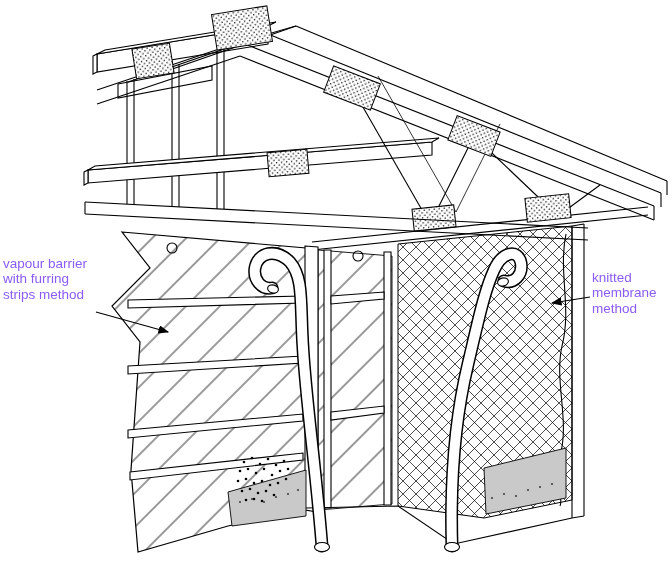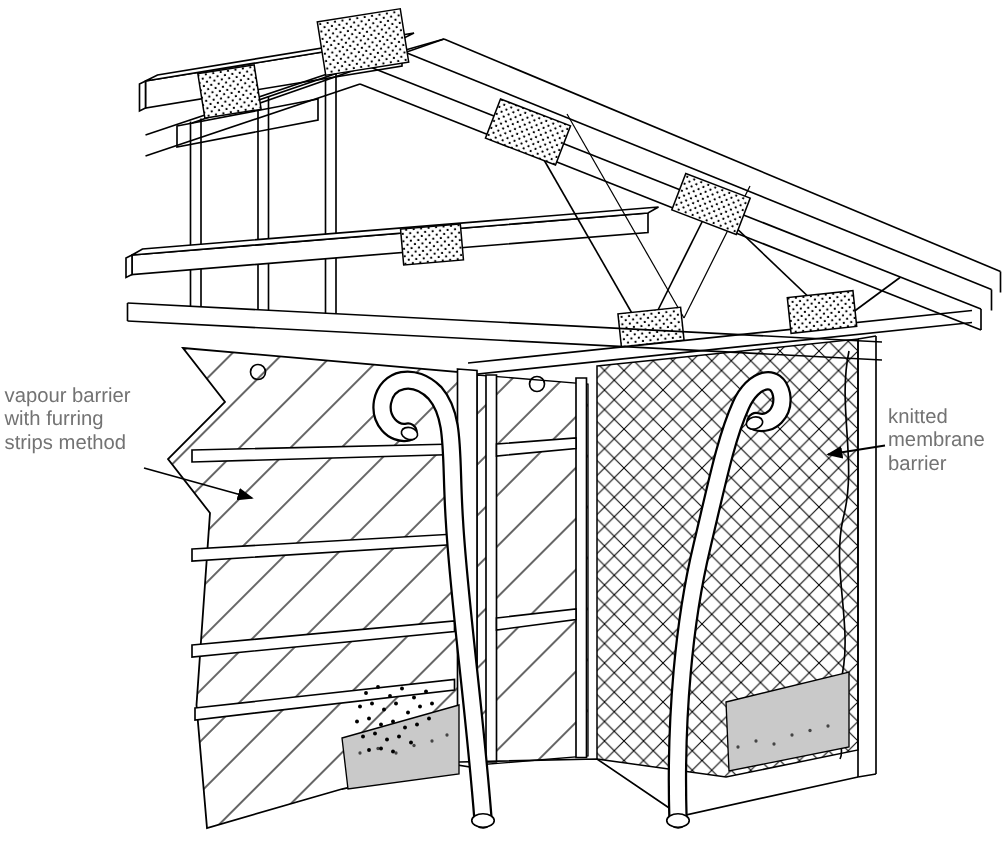--- a/index.html
+++ b/index.html
@@ -8,21 +8,21 @@
     width:672px;height:563px;
     background:#ffffff;
     font-family:"Liberation Sans", sans-serif;
     overflow:hidden;
   }
   .canvas svg{position:absolute;left:0;top:0;}
   .diagram-label{
     position:absolute;
     font-size:13.5px;
     line-height:1.14;
-    color:#737373;
+    color:#8b5cf6;
     white-space:pre-line;
   }
   .label-left{left:3px;top:256px;width:112px;text-align:left;}
   .label-right{left:592px;top:270px;width:78px;text-align:left;}
 </style>
 </head>
 <body>
 
 <div class="canvas">
 
@@ -225,15 +225,15 @@
     <line x1="96" y1="312" x2="168" y2="332" stroke="#000" stroke-width="1.2" marker-end="url(#arrowhead)"></line>
     <line x1="590" y1="297" x2="552" y2="303" stroke="#000" stroke-width="1.2" marker-end="url(#arrowhead)"></line>
   </svg>
 
   <div class="diagram-label label-left">vapour barrier
 with furring
 strips method</div>
 
   <div class="diagram-label label-right">knitted
 membrane
-barrier</div>
+method</div>
 
 </div>
 
 </body></html>

